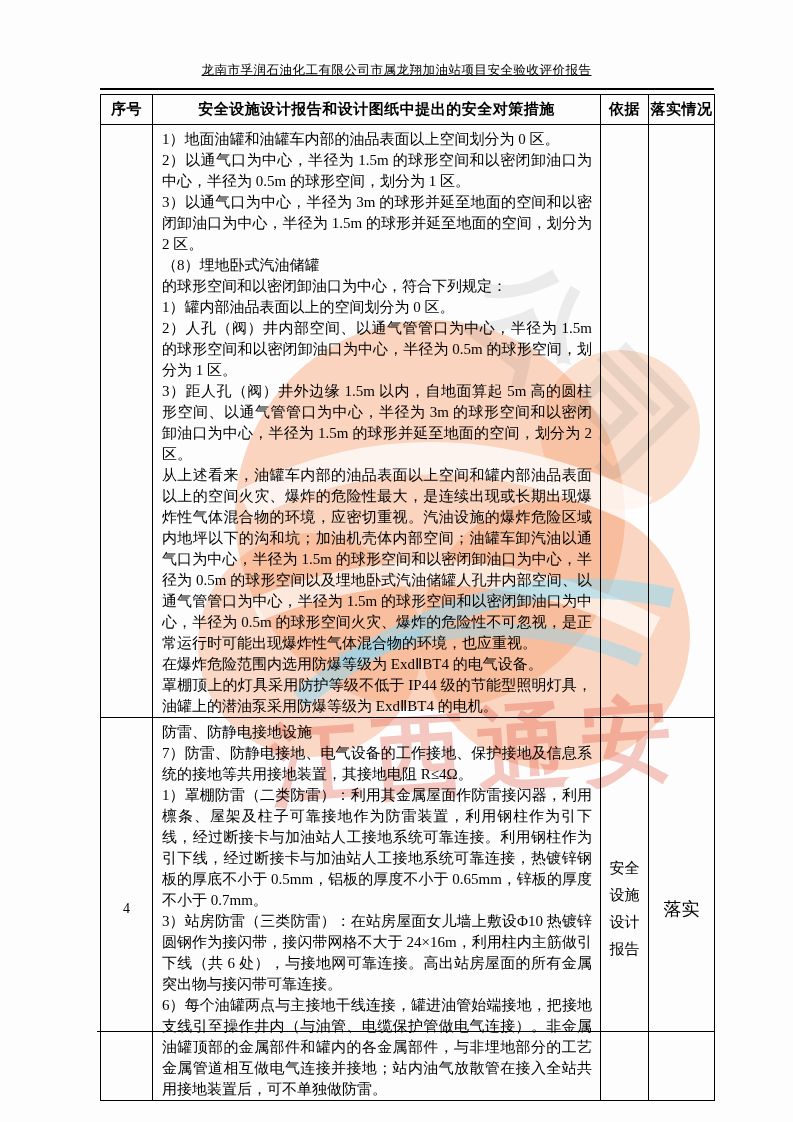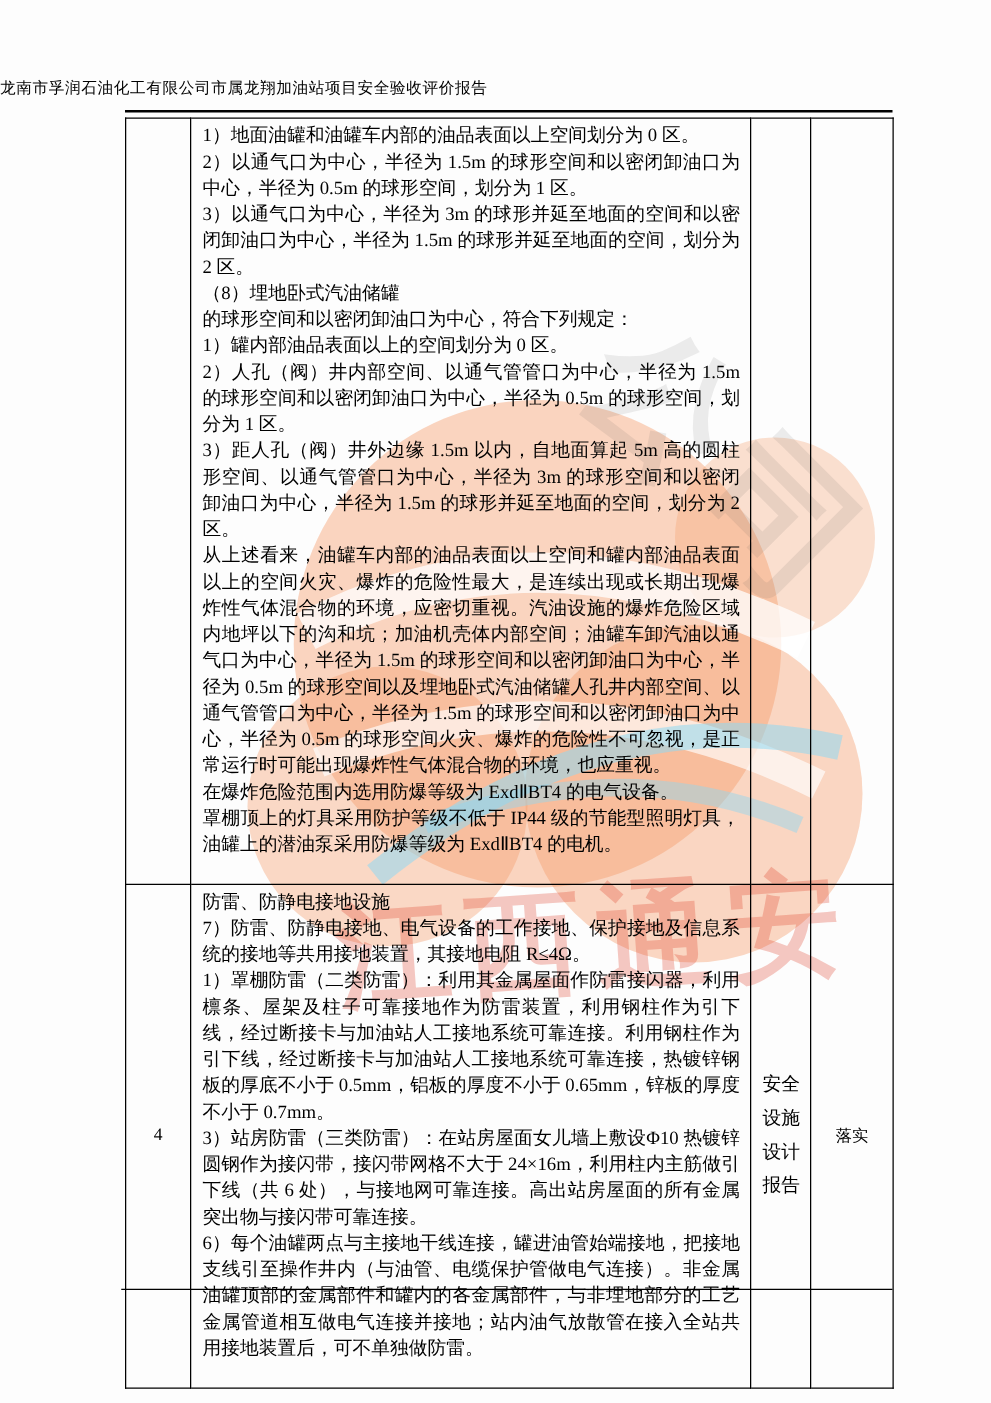--- a/index.html
+++ b/index.html
@@ -24,24 +24,25 @@
   }
   .wm-red-text {
     position:absolute; left:265px; top:705px;
     font-size:92px; font-weight:bold;
     color:rgba(220,55,35,0.27);
     transform:rotate(-4deg); transform-origin:left top;
     letter-spacing:12px; white-space:nowrap;
   }
   .content { position:relative; z-index:1; }
   .doc-title {
-    text-align:left;
+    text-align:center;
     padding-top:62px;
     font-size:12.5px;
     letter-spacing:0.5px;
+    text-decoration:underline;
   }
   .head-rule {
     margin:9px 0 0 100px; width:614px;
     border-top:2px solid #000;
   }
   table.main {
     margin:4px 0 0 100px;
     width:614px;
     border-collapse:collapse;
     table-layout:fixed;
@@ -50,33 +51,33 @@
   th.h-cell {
     font-size:15px; font-weight:bold;
     height:29px; text-align:center; padding:0;
     letter-spacing:0.5px;
   }
   td.seq-cell {
     text-align:center; vertical-align:middle;
     font-size:14px; padding:0;
   }
   td.measure-cell {
-    padding:4px 8px 20px 9px;
+    padding:4px 8px 0 9px;
     font-size:15px; line-height:21px;
     text-align:justify; word-break:break-all;
     vertical-align:top;
   }
   td.basis-cell {
-    text-align:right; vertical-align:middle;
+    text-align:center; vertical-align:middle;
     font-size:15px; line-height:27px; padding:0 8px;
     word-break:break-all;
   }
   td.status-cell {
     text-align:center; vertical-align:middle;
-    font-size:13px; padding:0;
+    font-size:18px; padding:0;
   }
   .para { margin:0; }
   .page-footer {
     position:absolute; left:97px; width:617px; top:1031px; z-index:1;
   }
   .footer-rule { border-top:1.5px solid #000; margin-bottom:7px; }
   .footer-row { display:flex; align-items:baseline; font-size:12.5px; }
   .footer-left  { flex:1; text-align:left; }
   .footer-center{ flex:0 0 auto; text-align:center; font-family:"Liberation Serif", serif; }
   .footer-right { flex:1; text-align:right; }
@@ -107,20 +108,26 @@
   <div class="head-rule"></div>
 
   <table class="main">
     <colgroup>
       <col style="width:52px">
       <col style="width:448px">
       <col style="width:48px">
       <col style="width:66px">
     </colgroup>
     <tbody>
+        <tr>
+      <th class="h-cell">序号</th>
+      <th class="h-cell">安全设施设计报告和设计图纸中提出的安全对策措施</th>
+      <th class="h-cell">依据</th>
+      <th class="h-cell">落实情况</th>
+    </tr>
 
     <tr>
       <td class="seq-cell"></td>
       <td class="measure-cell">
         <p class="para">1）地面油罐和油罐车内部的油品表面以上空间划分为 0 区。</p>
         <p class="para">2）以通气口为中心，半径为 1.5m 的球形空间和以密闭卸油口为中心，半径为 0.5m 的球形空间，划分为 1 区。</p>
         <p class="para">3）以通气口为中心，半径为 3m 的球形并延至地面的空间和以密闭卸油口为中心，半径为 1.5m 的球形并延至地面的空间，划分为 2 区。</p>
         <p class="para">（8）埋地卧式汽油储罐</p>
         <p class="para">的球形空间和以密闭卸油口为中心，符合下列规定：</p>
         <p class="para">1）罐内部油品表面以上的空间划分为 0 区。</p>

